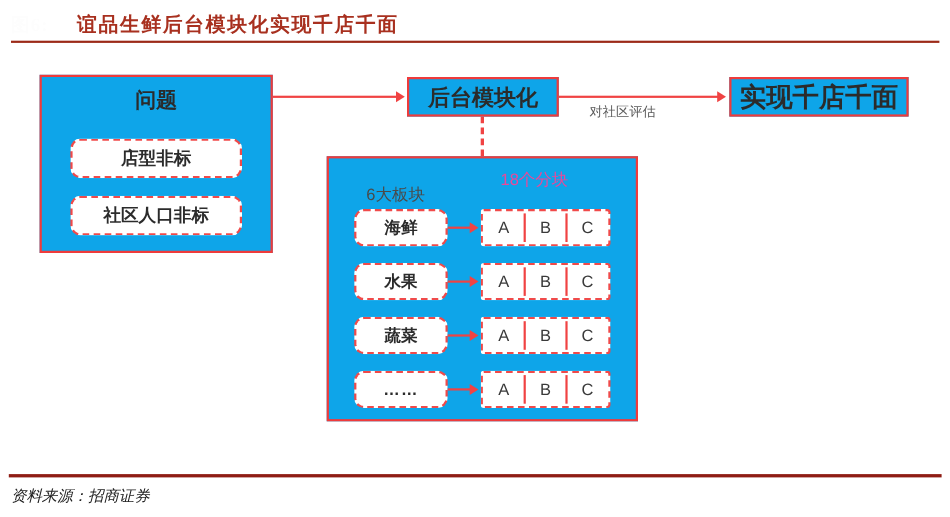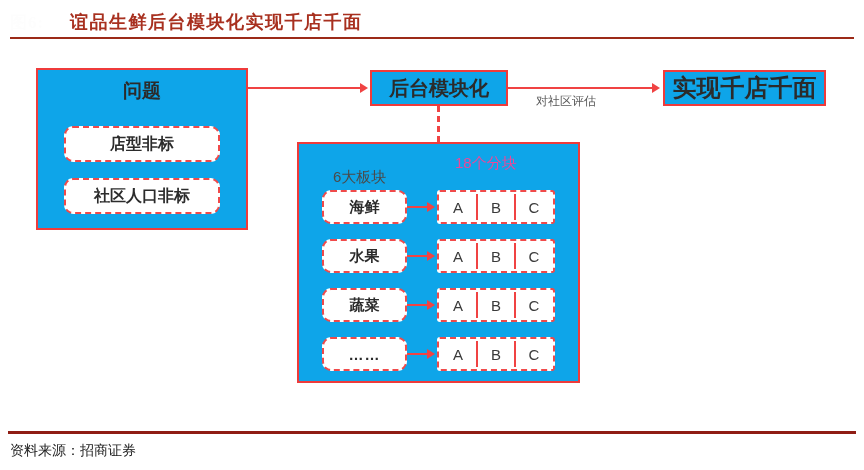--- a/index.html
+++ b/index.html
@@ -56,20 +56,21 @@
     width: 848px; height: 3px;
     background: #8f1d14;
   }
   #source-note {
     position: absolute;
     left: 10px; top: 442px;
     font-family: "Liberation Serif", "DejaVu Serif", serif;
     font-size: 14px;
     color: #222222;
     white-space: nowrap;
+    font-style: italic;
   }
 
   
   .solid-box {
     position: absolute;
     border: 2px solid #ef3b3b;
     background: #0ea5e9;
     box-sizing: border-box;
     display: flex;
     align-items: center;

